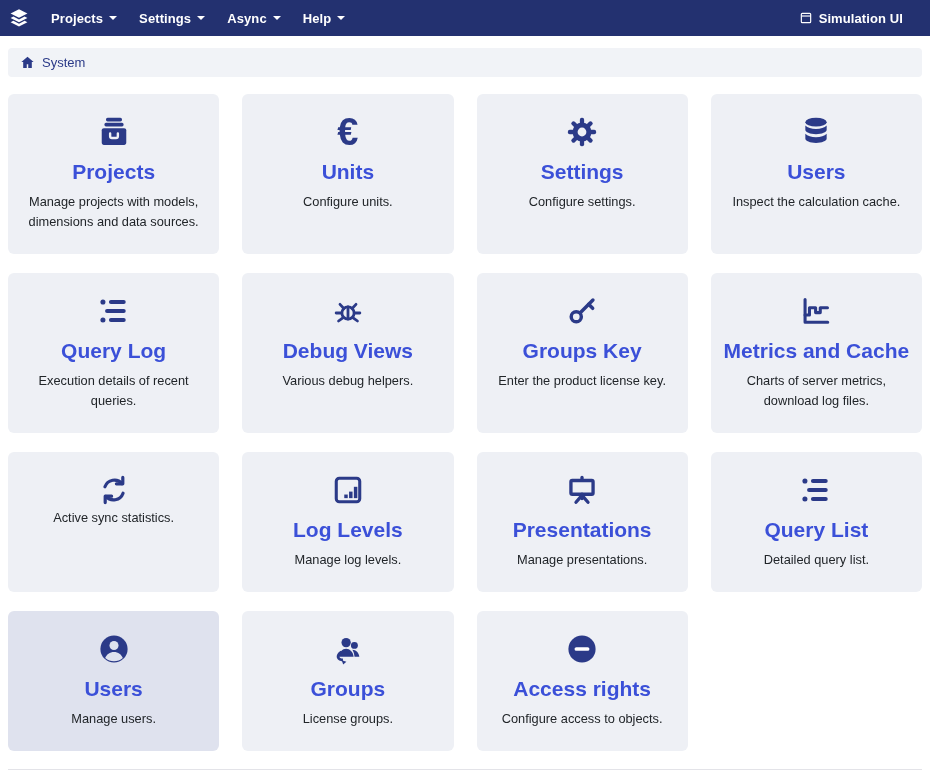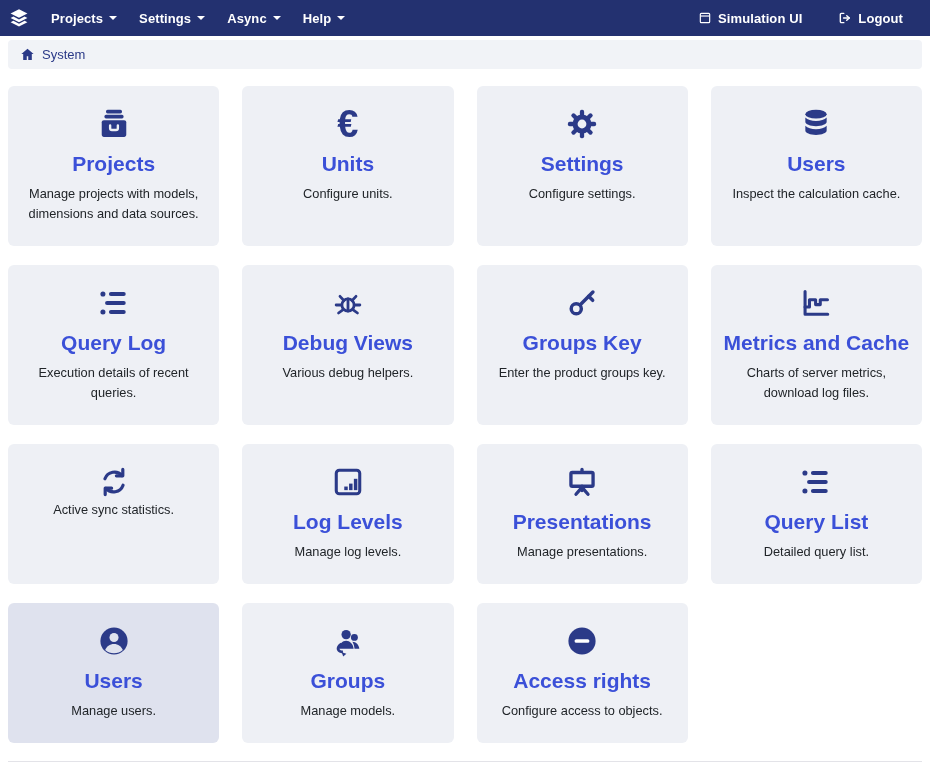--- a/index.html
+++ b/index.html
@@ -18,21 +18,21 @@
   .nav-left{display:flex;align-items:center;height:100%}
   .nav-right{margin-left:auto;display:flex;align-items:center;gap:14px;height:100%}
   .nav-item{display:inline-flex;align-items:center;height:100%;padding:0 11px;color:#fff;text-decoration:none;
             font-size:13px;font-weight:700;letter-spacing:.1px;cursor:pointer}
   .nav-item .nav-ico{display:inline-flex;margin-right:6px}
   .nav-item .nav-ico svg{width:14px;height:14px}
   .caret{width:0;height:0;border-left:4px solid transparent;border-right:4px solid transparent;
          border-top:4px solid #fff;display:inline-block;margin-left:6px}
 
   
-  .breadcrumb{margin:4px 8px 0;background:var(--breadcrumb-bg);border-radius:4px;padding:7px 12px;
+  .breadcrumb{margin:12px 8px 0;background:var(--breadcrumb-bg);border-radius:4px;padding:7px 12px;
               font-size:13px;color:var(--breadcrumb-text);display:flex;align-items:center;gap:7px;cursor:pointer}
   .bc-ico{display:inline-flex;color:var(--icon)}
   .bc-ico svg{width:15px;height:15px}
 
   
   .grid{margin:17px 8px 0;display:grid;grid-template-columns:repeat(4,1fr);gap:19px 23px}
   .card{background:var(--card-bg);--cardbg:var(--card-bg);border-radius:6px;text-align:center;
         padding:12px 10px 22px;cursor:pointer}
   .card.active{background:var(--card-active-bg);--cardbg:var(--card-active-bg)}
   .card .icon{height:36px;margin-top:8px;display:flex;align-items:center;justify-content:center;color:var(--icon)}
@@ -81,30 +81,20 @@
       <a href="#" class="nav-item">
         <span class="nav-ico">
           <svg viewBox="0 0 24 24" fill="none" stroke="currentColor" stroke-width="2">
             <rect x="4" y="4" width="16" height="16" rx="1.6"></rect>
             <path d="M4 8.6h16"></path>
           </svg>
         </span>
         <span>Simulation UI</span>
       </a>
 
-      <a href="#" class="nav-item">
-        <span class="nav-ico">
-          <svg viewBox="0 0 24 24" fill="none" stroke="currentColor" stroke-width="2.4" stroke-linecap="round" stroke-linejoin="round">
-            <path d="M10 4H5.8A1.8 1.8 0 0 0 4 5.8v12.4A1.8 1.8 0 0 0 5.8 20H10"></path>
-            <path d="M15 8l4.4 4L15 16"></path>
-            <path d="M19.2 12H9.6"></path>
-          </svg>
-        </span>
-        <span>Logout</span>
-      </a>
     </div>
 </nav>
 
 <div class="breadcrumb">
   <span class="bc-ico">
     <svg viewBox="0 0 24 24" fill="currentColor">
         <path d="M12 2.8L2.2 11h2.9v9.6h5.7v-5.7h2.4v5.7h5.7V11h2.9z"></path>
       </svg>
   </span>
   <span>System</span>
@@ -194,21 +184,21 @@
 
     <div class="card">
       <div class="icon">
         <svg viewBox="0 0 24 24" fill="none" stroke="currentColor" stroke-linecap="round">
           <circle cx="7.7" cy="16.3" r="3.8" stroke-width="2.6"></circle>
           <path d="M10.7 13.3l9.5-9.5" stroke-width="2.6"></path>
           <path d="M17 7l3 3" stroke-width="2.6"></path>
         </svg>
       </div>
       <h3 class="card-title">Groups Key</h3>
-      <p class="card-desc">Enter the product groups key.</p>
+      <p class="card-desc">Enter the product license key.</p>
     </div>
 
     <div class="card">
       <div class="icon">
         <svg viewBox="0 0 24 24" fill="none" stroke="currentColor" stroke-width="2.3" stroke-linecap="round" stroke-linejoin="round">
           <path d="M3.8 3.4v17h17"></path>
           <path d="M3.8 15h3.3V9.5h4.6v3.7h3.5V9.5h5.4"></path>
         </svg>
       </div>
       <h3 class="card-title">Metrics and Cache</h3>
@@ -288,21 +278,21 @@
             <circle cx="10.6" cy="7.2" r="3.5"></circle>
             <path d="M5 17.8c.5-3.6 2.8-5.9 5.6-5.9s5.1 2.3 5.6 5.9z"></path>
             <circle cx="16.8" cy="9.3" r="2.6"></circle>
             <path d="M15.3 12.5c2.8.2 4.8 2.1 5.2 5.3h-3.6c-.2-2.2-.8-4-1.6-5.3z"></path>
             <path d="M6.6 13.3c-2.4 1.4-3.6 3.7-2.8 5.7.6 1.5 2.3 2.3 4.4 2.3v-2.1c-1.3 0-2.2-.4-2.5-1-.4-.9.3-2.3 1.9-3.3z"></path>
             <path d="M7.3 20.4l3.5 1.2-2.4 2z"></path>
           </g>
         </svg>
       </div>
       <h3 class="card-title">Groups</h3>
-      <p class="card-desc">Manage models.</p>
+      <p class="card-desc">License groups.</p>
     </div>
 
     <div class="card">
       <div class="icon">
         <svg viewBox="0 0 24 24">
           <circle cx="12" cy="12" r="10.2" fill="currentColor"></circle>
           <rect x="6.4" y="10.6" width="11.2" height="2.8" rx="1.4" fill="#fff"></rect>
         </svg>
       </div>
       <h3 class="card-title">Access rights</h3>

